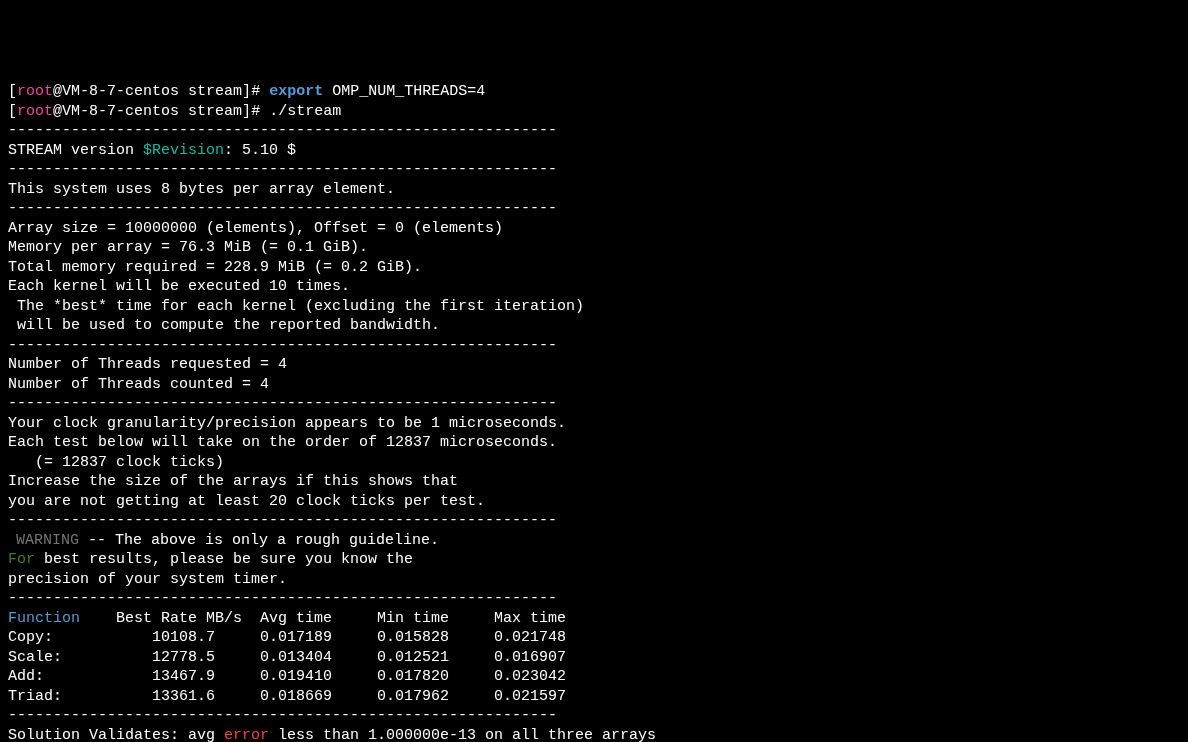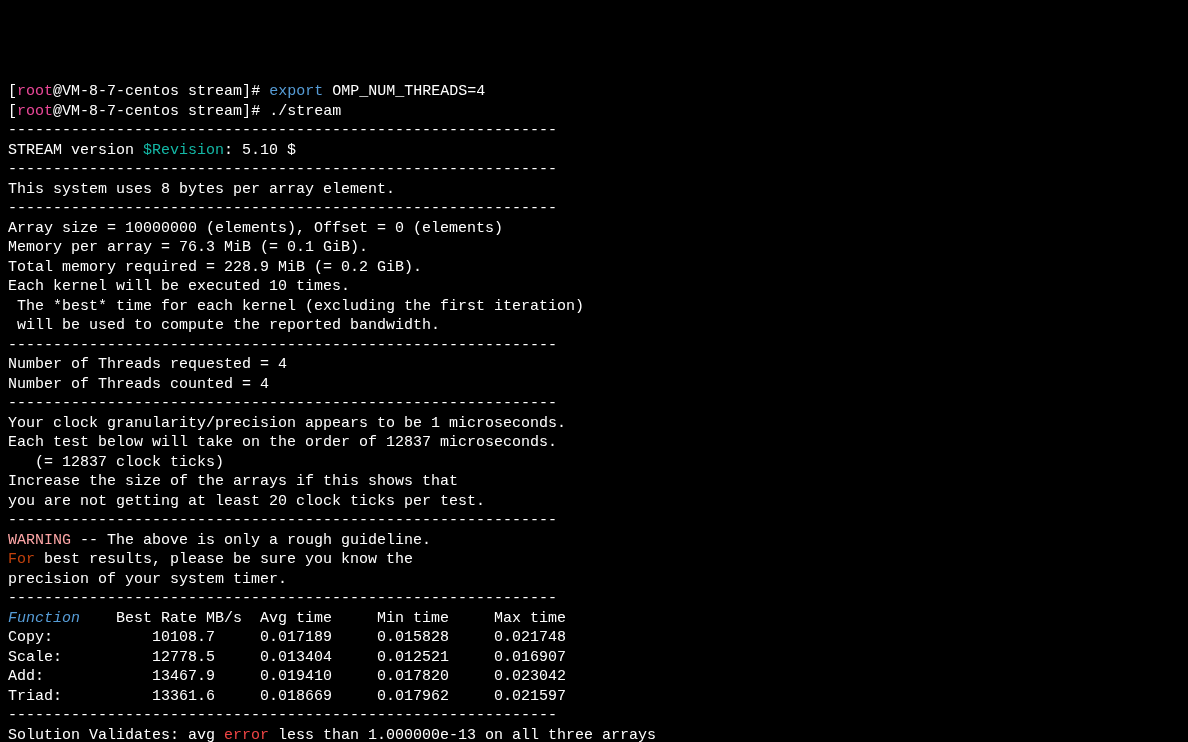--- a/index.html
+++ b/index.html
@@ -10,25 +10,25 @@
     body {
       background: #000;
       color: #fff;
       font-family: 'Consolas', 'Monaco', 'Courier New', monospace;
       font-size: 15px;
       line-height: 1.3;
       padding: 4px 8px;
       white-space: pre;
     }
     .prompt-user { color: #ec4899; }
-    .cmd-export { color: #569cd6; }
+    .cmd-export { color: #569cd6; font-weight: bold; }
     .revision { color: #14b8a6; }
-    .warning { color: #fca5a5; }
-    .for { color: #c2410c; }
-    .function-hdr { color: #569cd6; font-style: italic; }
+    .warning { color: #737373; margin-left: 8px; }
+    .for { color: #4d7c0f; }
+    .function-hdr { color: #569cd6; }
     .error { color: #ef4444; }
     .line { display: block; }
   </style>
 </head>
 <body>
 
 
 
 <div><span class="line"><span>[</span><span class="prompt-user">root</span><span>@</span><span>VM-8-7-centos</span><span> </span><span>stream</span><span>]</span><span># </span><span class="cmd-export">export</span><span> OMP_NUM_THREADS=4</span></span><span class="line"><span>[</span><span class="prompt-user">root</span><span>@</span><span>VM-8-7-centos</span><span> </span><span>stream</span><span>]</span><span># </span><span>./stream</span></span><span class="line">-------------------------------------------------------------</span><span class="line"><span>STREAM version </span><span class="revision">$Revision</span><span>: 5.10 $</span></span><span class="line">-------------------------------------------------------------</span><span class="line">This system uses 8 bytes per array element.</span><span class="line">-------------------------------------------------------------</span><span class="line">Array size = 10000000 (elements), Offset = 0 (elements)</span><span class="line">Memory per array = 76.3 MiB (= 0.1 GiB).</span><span class="line">Total memory required = 228.9 MiB (= 0.2 GiB).</span><span class="line">Each kernel will be executed 10 times.</span><span class="line"> The *best* time for each kernel (excluding the first iteration)</span><span class="line"> will be used to compute the reported bandwidth.</span><span class="line">-------------------------------------------------------------</span><span class="line">Number of Threads requested = 4</span><span class="line">Number of Threads counted = 4</span><span class="line">-------------------------------------------------------------</span><span class="line">Your clock granularity/precision appears to be 1 microseconds.</span><span class="line">Each test below will take on the order of 12837 microseconds.</span><span class="line">   (= 12837 clock ticks)</span><span class="line">Increase the size of the arrays if this shows that</span><span class="line">you are not getting at least 20 clock ticks per test.</span><span class="line">-------------------------------------------------------------</span><span class="line"><span class="warning">WARNING</span><span> -- The above is only a rough guideline.</span></span><span class="line"><span class="for">For</span><span> best results, please be sure you know the</span></span><span class="line">precision of your system timer.</span><span class="line">-------------------------------------------------------------</span><span class="line"><span class="function-hdr">Function</span><span>    Best Rate MB/s  Avg time     Min time     Max time</span></span><span class="line">Copy:           10108.7     0.017189     0.015828     0.021748</span><span class="line">Scale:          12778.5     0.013404     0.012521     0.016907</span><span class="line">Add:            13467.9     0.019410     0.017820     0.023042</span><span class="line">Triad:          13361.6     0.018669     0.017962     0.021597</span><span class="line">-------------------------------------------------------------</span><span class="line"><span>Solution Validates: avg </span><span class="error">error</span><span> less than 1.000000e-13 on all three arrays</span></span></div>
 

